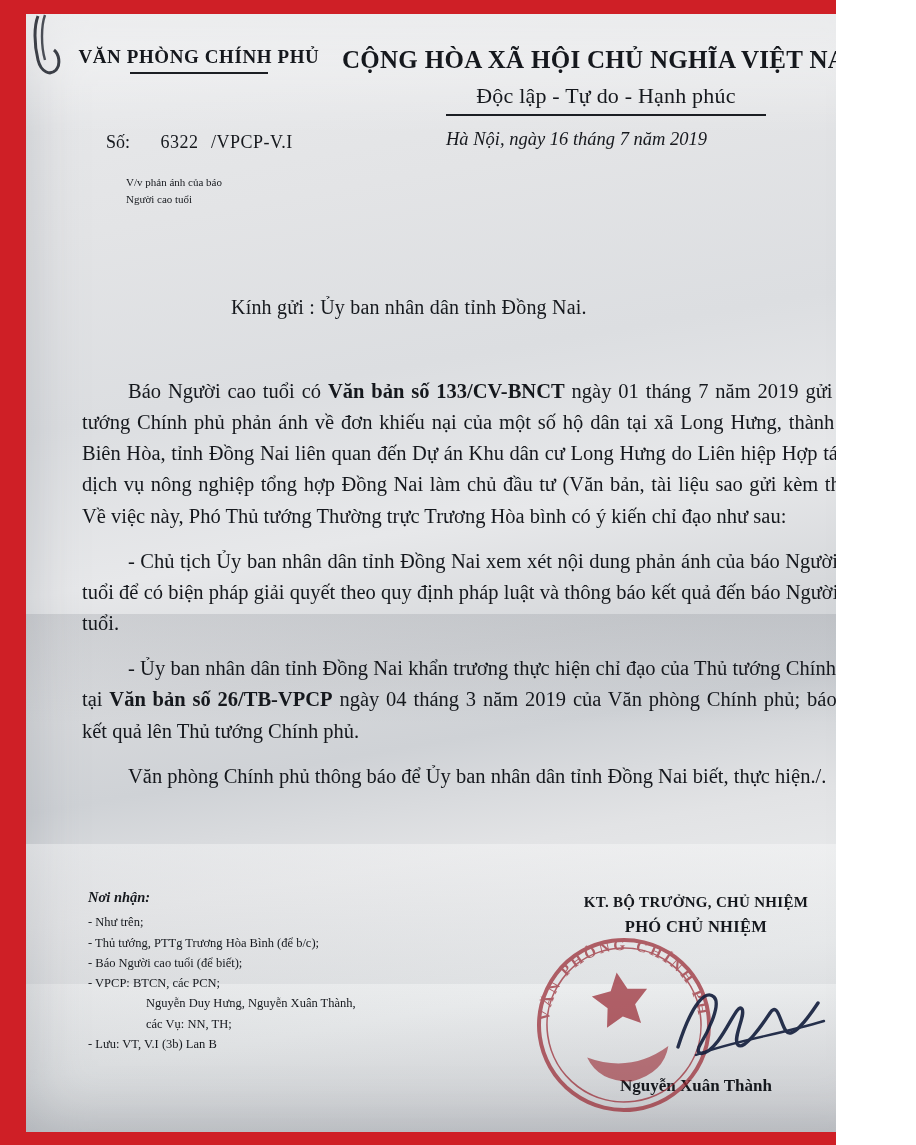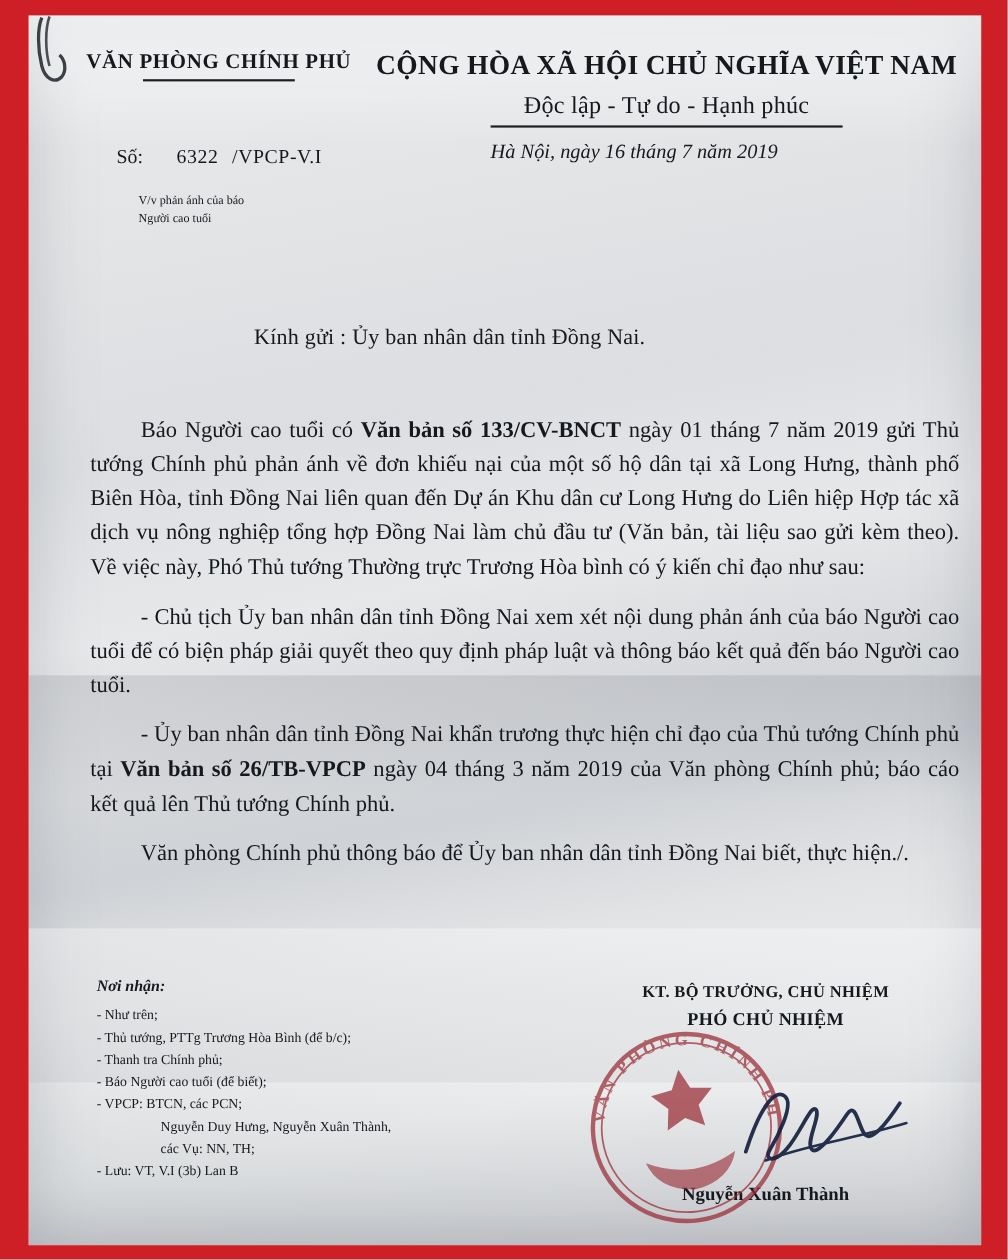--- a/index.html
+++ b/index.html
@@ -5,24 +5,24 @@
   html, body {
     margin: 0;
     padding: 0;
     background: #ffffff;
   }
   body {
     font-family: "Liberation Serif", serif;
   }
   .page {
     position: relative;
-    width: 916px;
+    width: 836px;
     height: 1145px;
     overflow: hidden;
-    background: #404040;
+    background: #fca5a5;
   }
   
   .frame {
     position: absolute;
     left: 0; top: 0;
     width: 916px; height: 1145px;
     background: #cf1f26;
   }
   .scan {
     position: absolute;
@@ -275,21 +275,20 @@
           <p><span>Báo Người cao tuổi có </span><b>Văn bản số 133/CV-BNCT</b><span> ngày 01 tháng 7 năm 2019 gửi Thủ tướng Chính phủ phản ánh về đơn khiếu nại của một số hộ dân tại xã Long Hưng, thành phố Biên Hòa, tỉnh Đồng Nai liên quan đến Dự án Khu dân cư Long Hưng do Liên hiệp Hợp tác xã dịch vụ nông nghiệp tổng hợp Đồng Nai làm chủ đầu tư (Văn bản, tài liệu sao gửi kèm theo). Về việc này, Phó Thủ tướng Thường trực Trương Hòa bình có ý kiến chỉ đạo như sau:</span></p>
           <p><span>- Chủ tịch Ủy ban nhân dân tỉnh Đồng Nai xem xét nội dung phản ánh của báo Người cao tuổi để có biện pháp giải quyết theo quy định pháp luật và thông báo kết quả đến báo Người cao tuổi.</span></p>
           <p><span>- Ủy ban nhân dân tỉnh Đồng Nai khẩn trương thực hiện chỉ đạo của Thủ tướng Chính phủ tại </span><b>Văn bản số 26/TB-VPCP</b><span> ngày 04 tháng 3 năm 2019 của Văn phòng Chính phủ; báo cáo kết quả lên Thủ tướng Chính phủ.</span></p>
           <p><span>Văn phòng Chính phủ thông báo để Ủy ban nhân dân tỉnh Đồng Nai biết, thực hiện./.</span></p>
         </div>
 
       <div class="recv">
         <div class="title">Nơi nhận:</div>
         <div class="ln">- Như trên;</div>
         <div class="ln">- Thủ tướng, PTTg Trương Hòa Bình (để b/c);</div>
-        <div class="ln">- Thanh tra Chính phủ;</div>
         <div class="ln">- Báo Người cao tuổi (để biết);</div>
         <div class="ln">- VPCP: BTCN, các PCN;</div>
         <div class="sub">Nguyễn Duy Hưng, Nguyễn Xuân Thành,</div>
         <div class="sub">các Vụ: NN, TH;</div>
         <div class="ln">- Lưu: VT, V.I (3b) Lan B</div>
       </div>
 
       <div class="sign">
         <div class="l1">KT. BỘ TRƯỞNG, CHỦ NHIỆM</div>
         <div class="l2">PHÓ CHỦ NHIỆM</div>

